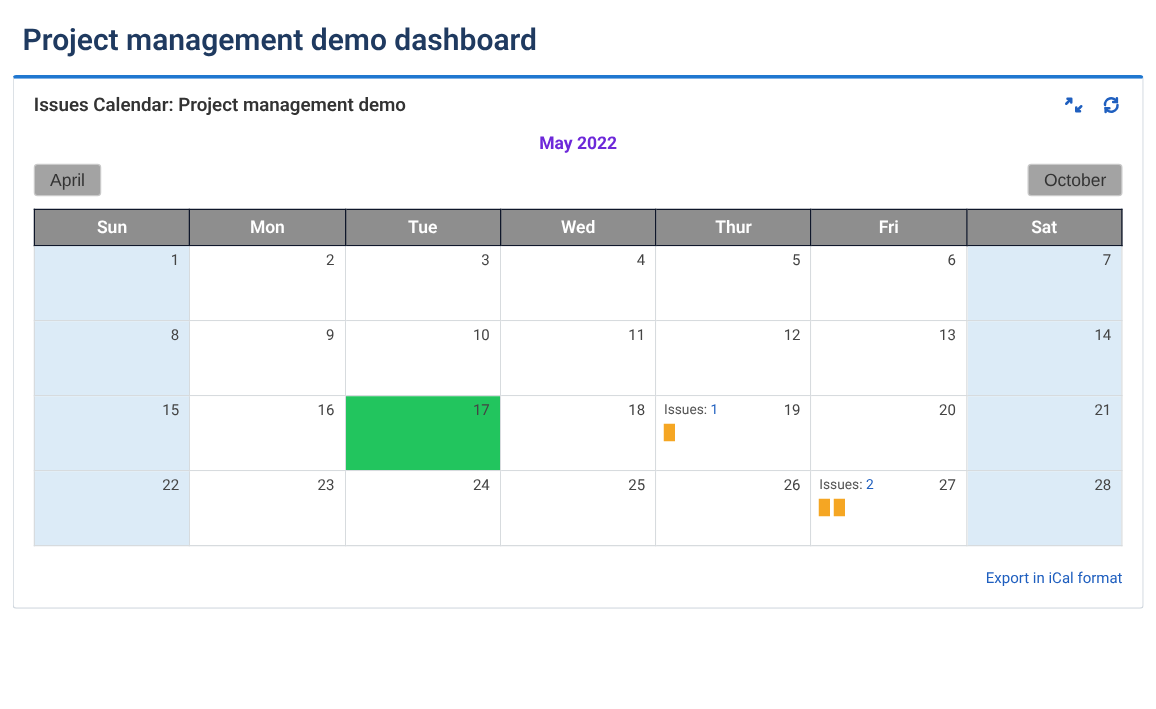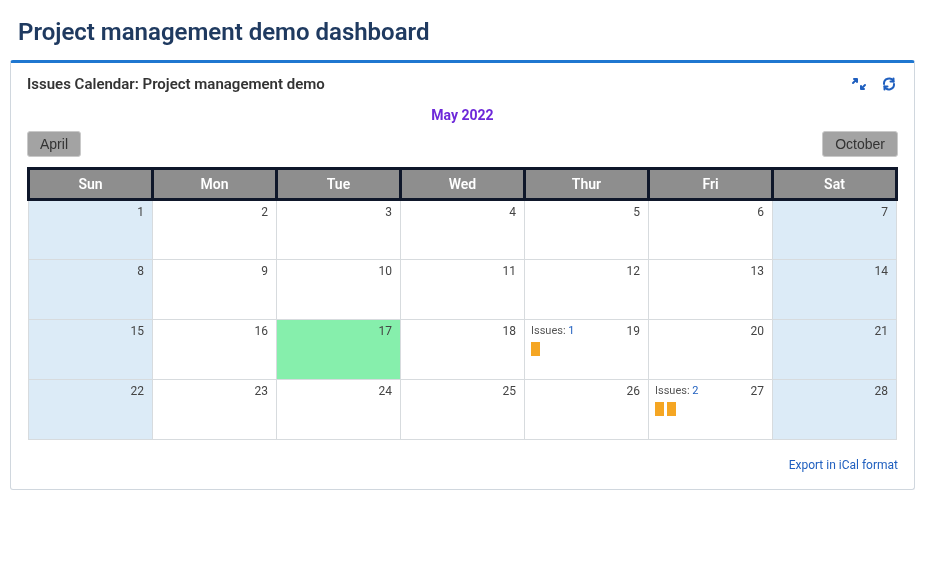--- a/index.html
+++ b/index.html
@@ -91,32 +91,32 @@
       width: calc(100% - 32px);
       table-layout: fixed;
     }
     .calendar thead th {
       background: #8e8e8e;
       color: #fff;
       font-weight: 600;
       font-size: 14px;
       padding: 6px 0;
       text-align: center;
-      border: 3px solid #0f172a;
+      border: 1px solid #0f172a;
     }
     .calendar td {
       border: 1px solid #d7dbde;
       height: 60px;
       vertical-align: top;
       position: relative;
       background: #fff;
     }
     .calendar td.weekend { background: #dcebf7; }
     .calendar td.other-month { background: #e9e9e9; }
-    .calendar td.today { background: #86efac; }
+    .calendar td.today { background: #22c55e; }
     .calendar td .daynum {
       position: absolute;
       top: 4px;
       right: 8px;
       font-size: 12px;
       color: #444;
     }
     .calendar td .event-label {
       position: absolute;
       top: 4px;

